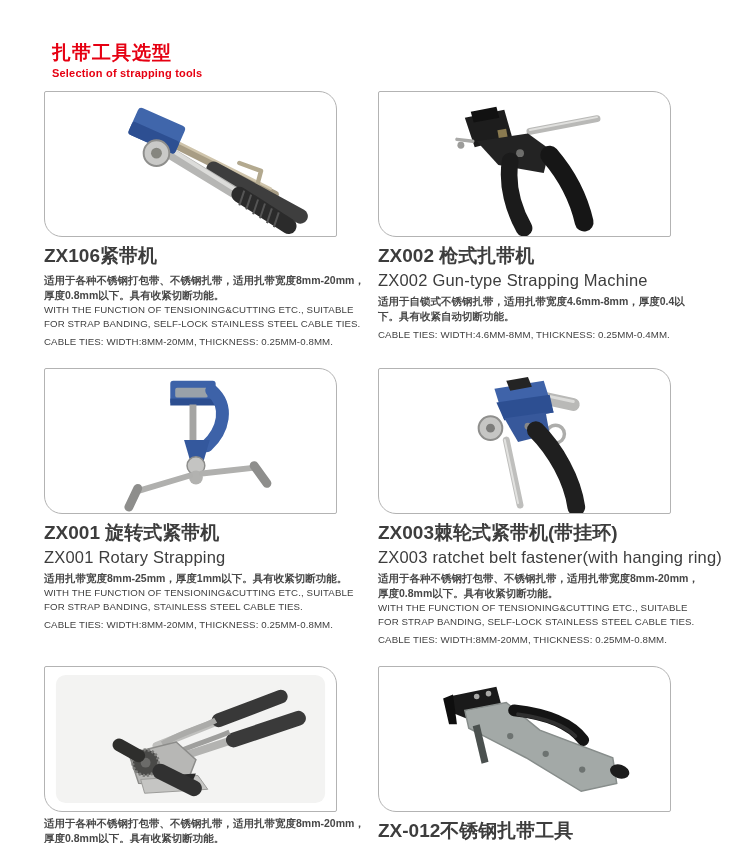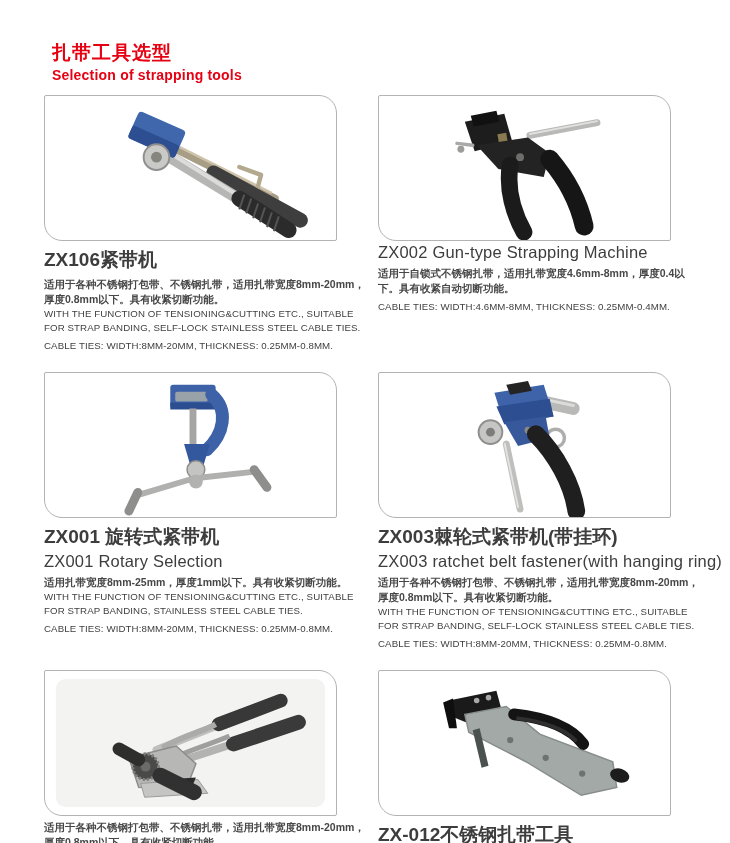--- a/index.html
+++ b/index.html
@@ -16,21 +16,21 @@
   .title-zh {
     color: #e60012;
     font-size: 19px;
     font-weight: 700;
     letter-spacing: 1px;
     line-height: 1.15;
     margin-top: 24px;
   }
   .subtitle-en {
     color: #e60012;
-    font-size: 14px;
+    font-size: 11px;
     font-weight: 700;
     margin-top: 3px;
     letter-spacing: 0.2px;
   }
 
   
   .grid {
     display: grid;
     grid-template-columns: 293px 293px;
     column-gap: 41px;
@@ -141,20 +141,21 @@
           <polygon points="92,20 118,15 121,26 95,31" fill="#111111"></polygon>
           <line x1="78" y1="48" x2="94" y2="50" stroke="#a9a9a7" stroke-width="3.5" stroke-linecap="round"></line>
           <circle cx="82" cy="54" r="3.5" fill="#9c9c9a"></circle>
           <rect x="120" y="38" width="9" height="13" fill="#8a7a50" transform="rotate(-10 124 44)"></rect>
           <polygon points="98,50 150,42 172,58 166,82 120,74" fill="#232323"></polygon>
           <circle cx="142" cy="62" r="4" fill="#6e6e6c"></circle>
           <path d="M132,70 C128,95 136,120 146,138" fill="none" stroke="#1b1b1b" stroke-width="17" stroke-linecap="round"></path>
           <path d="M172,64 C190,85 202,110 207,132" fill="none" stroke="#161616" stroke-width="19" stroke-linecap="round"></path>
         </svg>
       </div>
+      <div class="p-name-zh">ZX002 枪式扎带机</div>
       <div class="p-name-en">ZX002 Gun-type Strapping Machine</div>
       <div class="p-desc-zh">适用于自锁式不锈钢扎带，适用扎带宽度4.6mm-8mm，厚度0.4以下。具有收紧自动切断功能。</div>
       <div class="p-spec">CABLE TIES: WIDTH:4.6MM-8MM, THICKNESS: 0.25MM-0.4MM.</div>
     </div>
 
     <div class="card">
       <div class="img-box">
         <svg viewBox="0 0 293 146" aria-hidden="true">
           <rect x="126" y="12" width="46" height="24" rx="3" fill="#3d62a8"></rect>
           <rect x="131" y="19" width="33" height="10" rx="2" fill="#99a1a9"></rect>
@@ -164,21 +165,21 @@
           <polygon points="140,72 166,72 159,96 147,96" fill="#34589d"></polygon>
           <circle cx="152" cy="98" r="9" fill="#c4c4c2" stroke="#8d8d8b" stroke-width="1.5"></circle>
           <circle cx="152" cy="110" r="7" fill="#b2b2b0"></circle>
           <line x1="146" y1="108" x2="92" y2="124" stroke="#b0b0ae" stroke-width="6" stroke-linecap="round"></line>
           <line x1="158" y1="106" x2="212" y2="100" stroke="#b0b0ae" stroke-width="6" stroke-linecap="round"></line>
           <line x1="93" y1="121" x2="84" y2="140" stroke="#8e8e8c" stroke-width="9" stroke-linecap="round"></line>
           <line x1="211" y1="98" x2="224" y2="116" stroke="#8e8e8c" stroke-width="9" stroke-linecap="round"></line>
         </svg>
       </div>
       <div class="p-name-zh">ZX001 旋转式紧带机</div>
-      <div class="p-name-en">ZX001 Rotary Selection</div>
+      <div class="p-name-en">ZX001 Rotary Strapping</div>
       <div class="p-desc-zh">适用扎带宽度8mm-25mm，厚度1mm以下。具有收紧切断功能。</div>
       <div class="p-desc-en">WITH THE FUNCTION OF TENSIONING&amp;CUTTING ETC., SUITABLE FOR STRAP BANDING, STAINLESS STEEL CABLE TIES.</div>
       <div class="p-spec">CABLE TIES: WIDTH:8MM-20MM, THICKNESS: 0.25MM-0.8MM.</div>
     </div>
 
     <div class="card">
       <div class="img-box">
         <svg viewBox="0 0 293 146" aria-hidden="true">
           <line x1="168" y1="30" x2="196" y2="36" stroke="#b9b9b7" stroke-width="13" stroke-linecap="round"></line>
           <line x1="168" y1="27" x2="196" y2="33" stroke="#dcdcda" stroke-width="3" stroke-linecap="round"></line>

